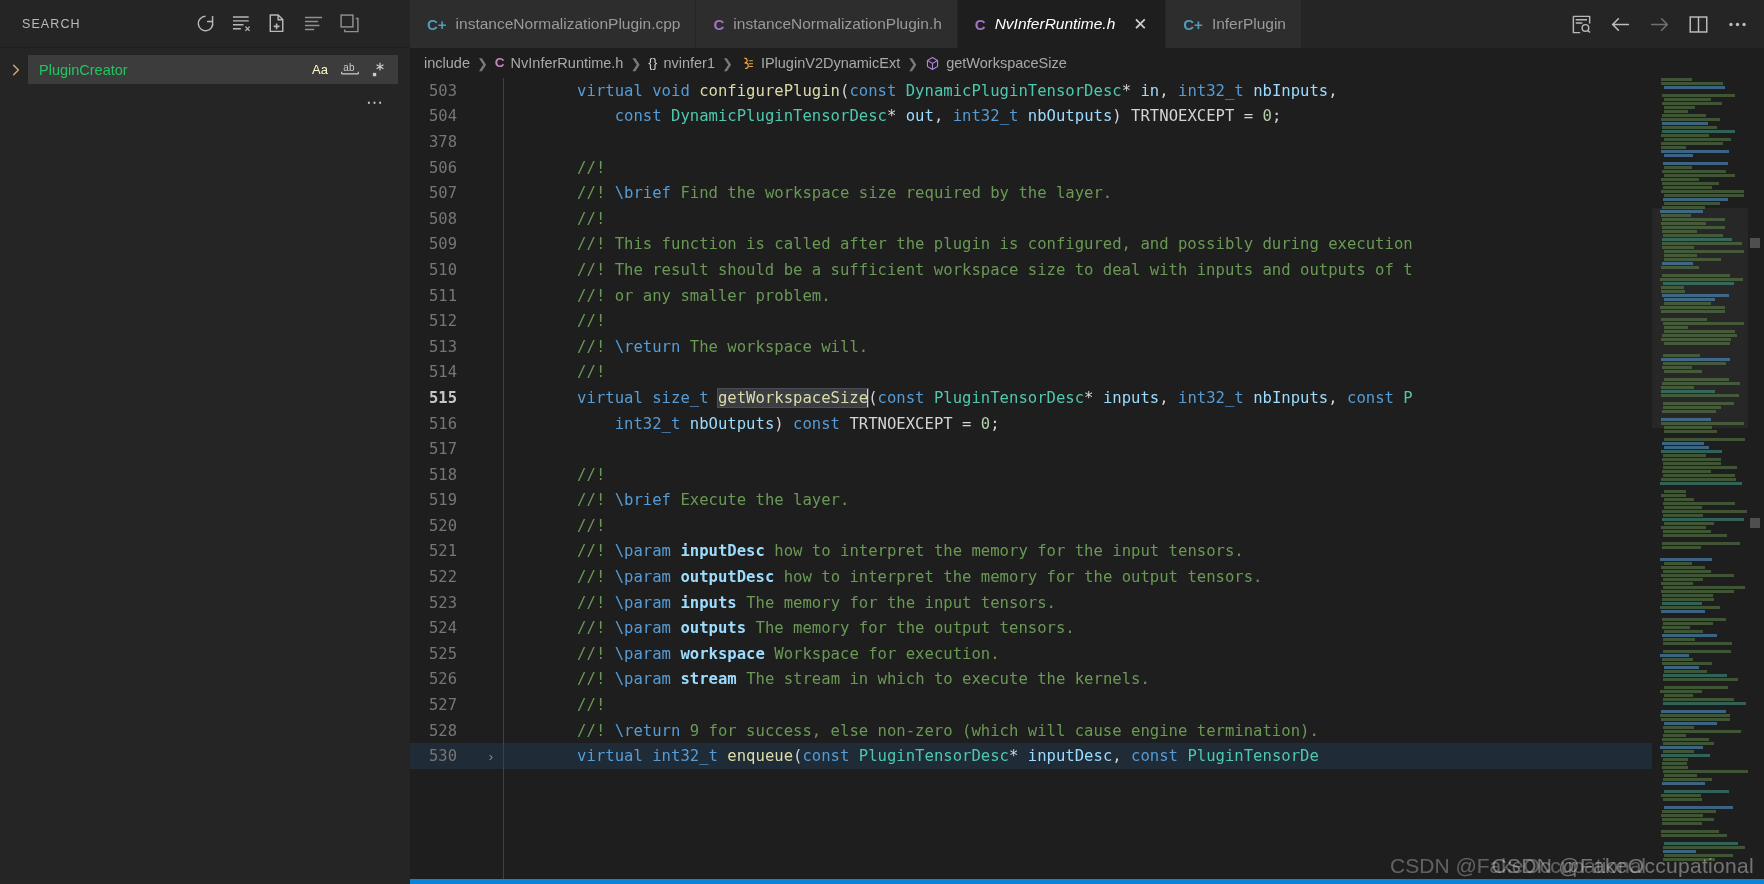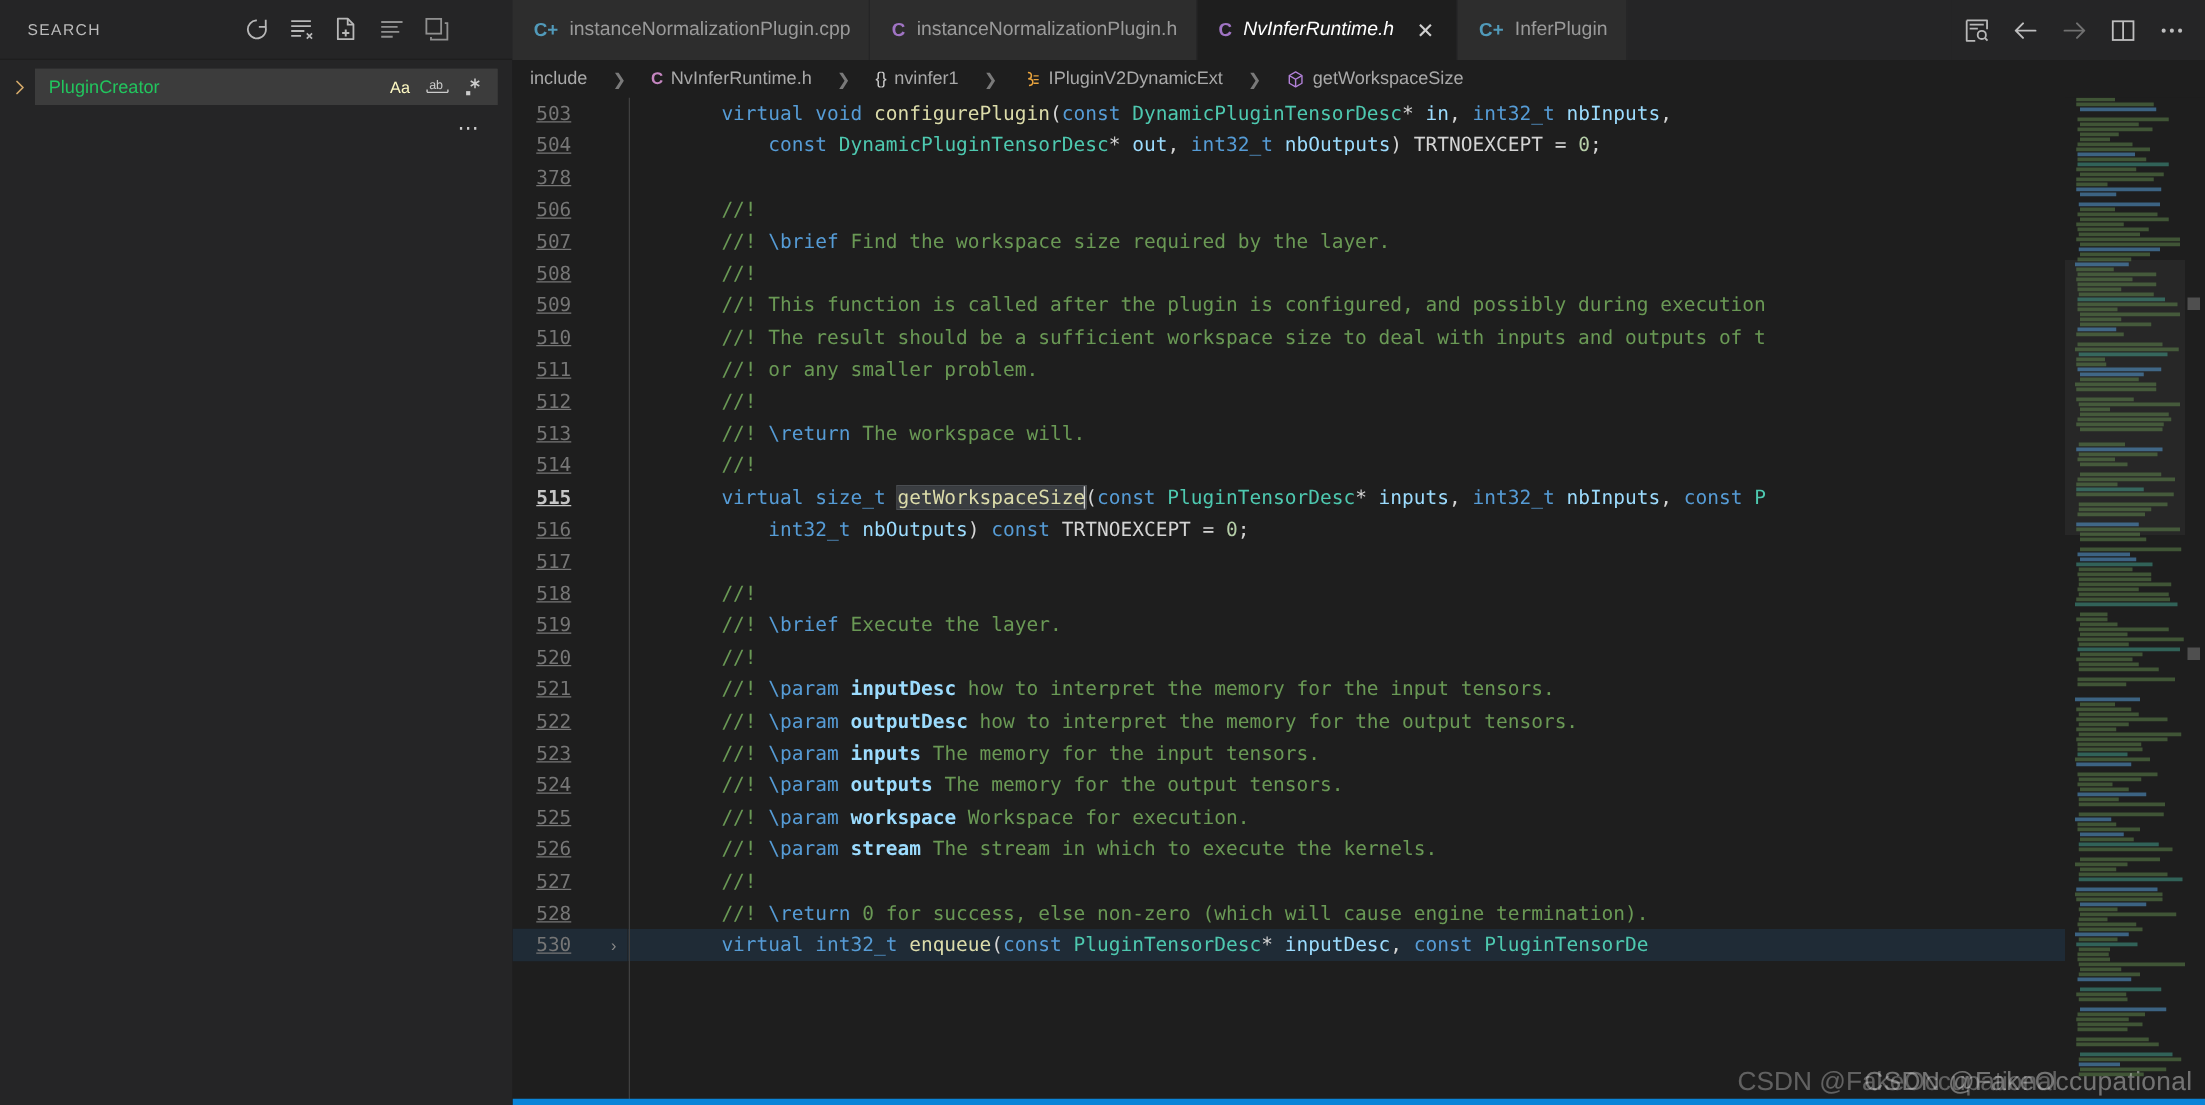--- a/index.html
+++ b/index.html
@@ -86,41 +86,41 @@
   }
   .sidebar-more {
     display: flex; justify-content: flex-end; padding: 8px 26px 0 0;
     color: #cccccc; font-size: 17px; letter-spacing: 1px;
   }
 
   
   .editor { flex: 1 1 auto; min-width: 0; display: flex; flex-direction: column; background: #1e1e1e; }
   .breadcrumb {
     height: 30px; flex: 0 0 30px; display: flex; align-items: center;
-    padding-left: 14px; gap: 19px; color: #a9a9a9; font-size: 14.5px;
+    padding-left: 14px; gap: 6px; color: #a9a9a9; font-size: 14.5px;
     white-space: nowrap; overflow: hidden; background: #1e1e1e;
   }
   .bc-seg { display: flex; align-items: center; gap: 6px; }
   .bc-sep { color: #7a7a7a; font-size: 13px; padding: 0 1px; }
   .bc-ic { font-weight: 700; font-size: 13.5px; line-height: 1; }
   .bc-ic.cls { color: #c586c0; }
   .bc-ic.ns  { color: #cfcfcf; font-weight: 400; }
 
   .code-area { flex: 1 1 auto; display: flex; min-height: 0; position: relative; overflow: hidden; }
 
   .gutter-wrap { display: flex; flex: 1 1 auto; min-width: 0; position: relative; }
   .code-scroll { flex: 1 1 auto; min-width: 0; position: relative; overflow: hidden; }
 
   .code-table { width: 100%; border-collapse: collapse; }
   .crow { height: 25.6px; }
   .crow.sel { background: #1f2b36; }
   .ln {
     width: 70px; min-width: 70px; text-align: right; padding-right: 23px;
     color: #767676; font-family: "DejaVu Sans Mono", monospace; font-size: 15.5px;
-    vertical-align: middle; user-select: none; text-decoration: underline;
+    vertical-align: middle; user-select: none;
   }
   .crow.cur .ln { color: #c6c6c6; font-weight: 700; }
   .fold {
     width: 22px; min-width: 22px; color: #8a8a8a; font-size: 13px;
     text-align: center; vertical-align: middle; user-select: none;
   }
   .code {
     font-family: "DejaVu Sans Mono", monospace; font-size: 15.6px;
     color: #d4d4d4; white-space: pre; vertical-align: middle;
     padding-left: 0; position: relative;
@@ -493,21 +493,21 @@
                   <td class="code"><span class="t-cmt">        //! </span><span class="t-doc">\param</span><span class="t-cmt"> </span><span class="t-docb">stream</span><span class="t-cmt"> The stream in which to execute the kernels.</span></td>
                 </tr>
                 <tr class="crow">
                   <td class="ln">527</td>
                   <td class="fold"></td>
                   <td class="code"><span class="t-cmt">        //!</span></td>
                 </tr>
                 <tr class="crow">
                   <td class="ln">528</td>
                   <td class="fold"></td>
-                  <td class="code"><span class="t-cmt">        //! </span><span class="t-doc">\return</span><span class="t-cmt"> 0 for success, else non-zero (which will cause engine termination).</span></td>
+                  <td class="code"><span class="t-cmt">        //! </span><span class="t-doc">\return</span><span class="t-cmt"> 9 for success, else non-zero (which will cause engine termination).</span></td>
                 </tr>
                 <tr class="crow sel">
                   <td class="ln">530</td>
                   <td class="fold">›</td>
                   <td class="code"><span class="t-pl">        </span><span class="t-kw">virtual </span><span class="t-kw">int32_t </span><span class="t-fn">enqueue</span><span class="t-pl">(</span><span class="t-kw">const </span><span class="t-type">PluginTensorDesc</span><span class="t-pl">* </span><span class="t-var">inputDesc</span><span class="t-pl">, </span><span class="t-kw">const </span><span class="t-type">PluginTensorDe</span></td>
                 </tr>
               </tbody>
           </table>
         </div>
       </div>

